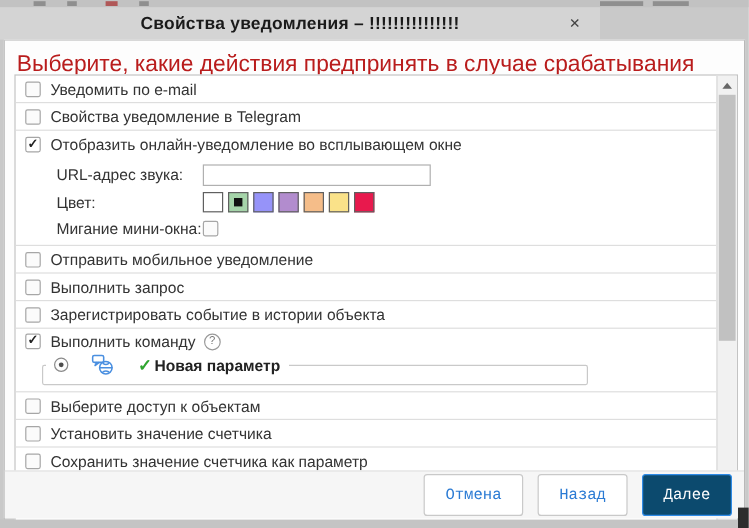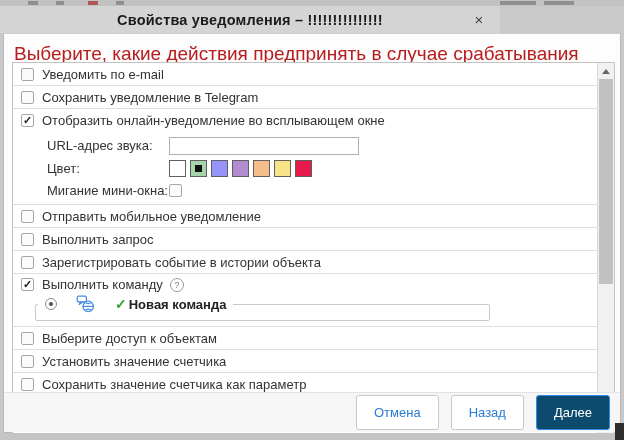--- a/index.html
+++ b/index.html
@@ -70,21 +70,21 @@
     border-bottom:5px solid #666; }
   .tri-down { width:0; height:0; border-left:4px solid transparent; border-right:4px solid transparent;
     border-top:5px solid #666; }
   .sb-thumb { position:absolute; left:1px; top:16px; width:14px; height:205px; background:#c1c1c1; }
 
   
   .footer { position:absolute; left:0; bottom:0; width:616px; height:40px; background:#f6f6f6;
     border-top:1px solid #e2e2e2; display:flex; align-items:center; justify-content:flex-end; gap:12px;
     padding-right:10px; }
   .btn { height:35px; padding:0 17px; font-size:13px; border-radius:3px; display:flex; align-items:center;
-    justify-content:center; cursor:pointer; font-family:Liberation Sans, sans-serif; }
+    justify-content:center; cursor:pointer; font-family:Liberation Mono, monospace; }
   .btn.secondary { background:#fff; border:1px solid #c9c9c9; color:#2b7bd4; }
   .btn.primary { background:#0c4a6e; border:1px solid #2f8be6; color:#fff; }
 
   .cmd-icon-svg { display:block; }
 </style>
 </head>
 <body>
 
 <div class="page-behind-top">
   <div class="frag" style="left:28px;width:10px;"></div>
@@ -106,21 +106,21 @@
   <div class="list-wrap">
     <div class="list">
 
       <div class="row">
         <span class="checkbox"></span>
         <span class="label">Уведомить по e-mail</span>
       </div>
 
       <div class="row">
         <span class="checkbox"></span>
-        <span class="label">Сохранить уведомление в Telegram</span>
+        <span class="label">Свойства уведомление в Telegram</span>
       </div>
 
       <div class="row" style="border-bottom:none;">
         <span class="checkbox checked">✓</span>
         <span class="label">Отобразить онлайн-уведомление во всплывающем окне</span>
       </div>
 
       <div class="sub-block">
         <div class="sub-row">
           <span class="sub-label">URL-адрес звука:</span>
@@ -174,21 +174,21 @@
                 <rect x="1.2" y="1.2" width="9.2" height="5.8" rx="1.4"></rect>
                 <path d="M4.4 7.2 L3.2 9.6 L6.4 7.2"></path>
                 <circle cx="12.2" cy="11.4" r="5.2"></circle>
                 <path d="M7.2 11.4 H17.2"></path>
                 <path d="M10 8 q2.2 1.4 4.4 0"></path>
                 <path d="M10 14.8 q2.2 -1.4 4.4 0"></path>
               </g>
             </svg>
             <span class="cmd-status">
               <span class="green-check">✓</span>
-              <span class="cmd-name">Новая команда</span>
+              <span class="cmd-name">Новая параметр</span>
             </span>
           </legend>
         </fieldset>
       </div>
 
       <div class="row">
         <span class="checkbox"></span>
         <span class="label">Выберите доступ к объектам</span>
       </div>
 

